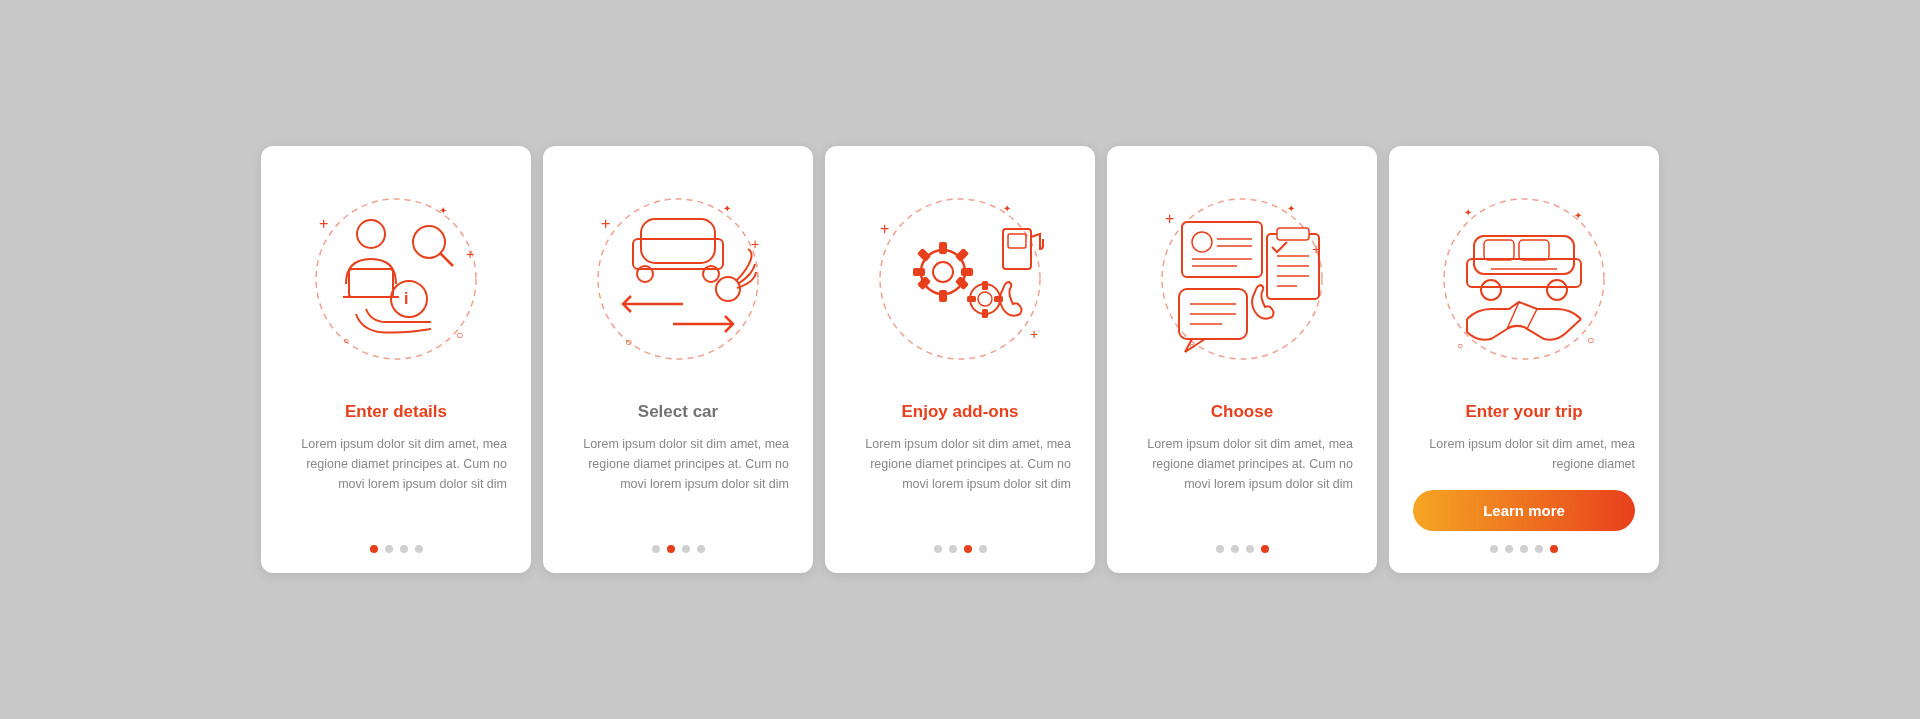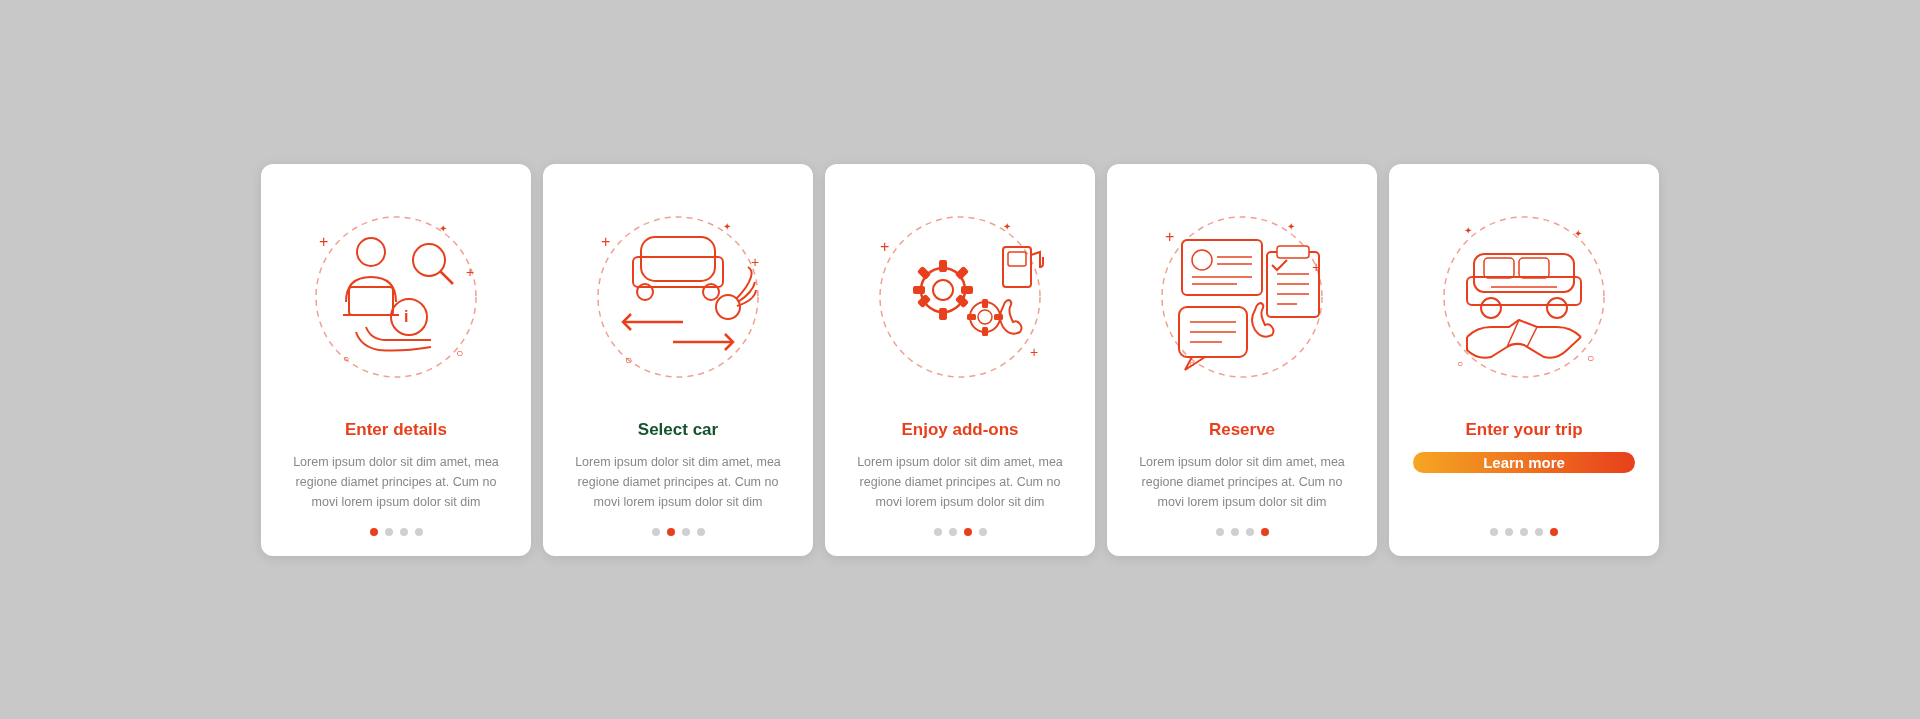--- a/index.html
+++ b/index.html
@@ -44,21 +44,21 @@
     .card-title {
       font-size: 17px;
       font-weight: 700;
       text-align: left;
       margin-bottom: 12px;
     }
     .card-body {
       font-size: 12.5px;
       color: #888;
       line-height: 1.6;
-      text-align: center;
+      text-align: right;
       flex: 1;
       margin-bottom: 16px;
     }
     .card-dots {
       display: flex;
       gap: 7px;
       justify-content: center;
       margin-top: auto;
     }
     .dot {
@@ -68,21 +68,21 @@
       background: #d0d0d0;
     }
     .dot.active {
       background: #e8401c;
     }
     .learn-more-btn {
       background: linear-gradient(to right, #f5a623, #e8401c);
       color: white;
       border: none;
       border-radius: 25px;
-      padding: 2px 36px;
+      padding: 12px 36px;
       font-size: 15px;
       font-weight: 600;
       cursor: pointer;
       width: 100%;
       margin-bottom: 14px;
     }
   </style>
 </head>
 <body>
 
@@ -144,21 +144,21 @@
         <polyline points="58,122 50,130 58,138" stroke="#e8401c" stroke-width="2.5" fill="none"></polyline>
         <line x1="100" y1="150" x2="160" y2="150" stroke="#e8401c" stroke-width="2.5"></line>
         <polyline points="152,142 160,150 152,158" stroke="#e8401c" stroke-width="2.5" fill="none"></polyline>
 
         <circle cx="155" cy="115" r="12" stroke="#e8401c" stroke-width="2" fill="none"></circle>
         <path d="M163 107 Q175 95 178 85 Q180 78 175 75" stroke="#e8401c" stroke-width="2" fill="none"></path>
         <path d="M165 110 Q180 100 182 90" stroke="#e8401c" stroke-width="2" fill="none"></path>
         <path d="M164 114 Q182 108 183 98" stroke="#e8401c" stroke-width="2" fill="none"></path>
       </svg>
     </div>
-    <div class="card-title" style="color:#14532d;">Select car</div>
+    <div class="card-title" style="color:#737373;">Select car</div>
     <div class="card-body">Lorem ipsum dolor sit dim amet, mea regione diamet principes at. Cum no movi lorem ipsum dolor sit dim</div>
     <div class="card-dots">
       <div class="dot"></div>
       <div class="dot active"></div>
       <div class="dot"></div>
       <div class="dot"></div>
     </div>
   </div>
 
   <div class="card">
@@ -231,21 +231,21 @@
         <rect x="130" y="60" width="52" height="65" rx="4" stroke="#e8401c" stroke-width="2" fill="none"></rect>
         <rect x="140" y="54" width="32" height="12" rx="3" stroke="#e8401c" stroke-width="1.5" fill="white"></rect>
         <line x1="140" y1="82" x2="172" y2="82" stroke="#e8401c" stroke-width="1.5"></line>
         <line x1="140" y1="92" x2="172" y2="92" stroke="#e8401c" stroke-width="1.5"></line>
         <line x1="140" y1="102" x2="172" y2="102" stroke="#e8401c" stroke-width="1.5"></line>
         <line x1="140" y1="112" x2="160" y2="112" stroke="#e8401c" stroke-width="1.5"></line>
 
         <polyline points="135,73 140,78 150,68" stroke="#e8401c" stroke-width="2" fill="none"></polyline>
       </svg>
     </div>
-    <div class="card-title" style="color:#e8401c;">Reserve</div>
+    <div class="card-title" style="color:#e8401c;">Choose</div>
     <div class="card-body">Lorem ipsum dolor sit dim amet, mea regione diamet principes at. Cum no movi lorem ipsum dolor sit dim</div>
     <div class="card-dots">
       <div class="dot"></div>
       <div class="dot"></div>
       <div class="dot"></div>
       <div class="dot active"></div>
     </div>
   </div>
 
   <div class="card">
@@ -266,20 +266,21 @@
         <rect x="65" y="66" width="30" height="20" rx="4" stroke="#e8401c" stroke-width="1.5" fill="none"></rect>
         <rect x="100" y="66" width="30" height="20" rx="4" stroke="#e8401c" stroke-width="1.5" fill="none"></rect>
 
         <path d="M48 145 Q58 135 72 135 L90 135 L100 128 L118 135 L138 135 Q152 135 162 145" stroke="#e8401c" stroke-width="2" fill="none"></path>
         <path d="M48 145 L48 158 Q58 168 72 165 L88 155 Q95 150 105 153 L125 165 Q138 168 148 158 L162 145" stroke="#e8401c" stroke-width="2" fill="none"></path>
         <line x1="88" y1="155" x2="100" y2="128" stroke="#e8401c" stroke-width="1.5"></line>
         <line x1="118" y1="135" x2="108" y2="155" stroke="#e8401c" stroke-width="1.5"></line>
       </svg>
     </div>
     <div class="card-title" style="color:#e8401c;">Enter your trip</div>
+    <div class="card-body">Lorem ipsum dolor sit dim amet, mea regione diamet</div>
     <button class="learn-more-btn">Learn more</button>
     <div class="card-dots">
       <div class="dot"></div>
       <div class="dot"></div>
       <div class="dot"></div>
       <div class="dot"></div>
       <div class="dot active"></div>
     </div>
   </div>
 

